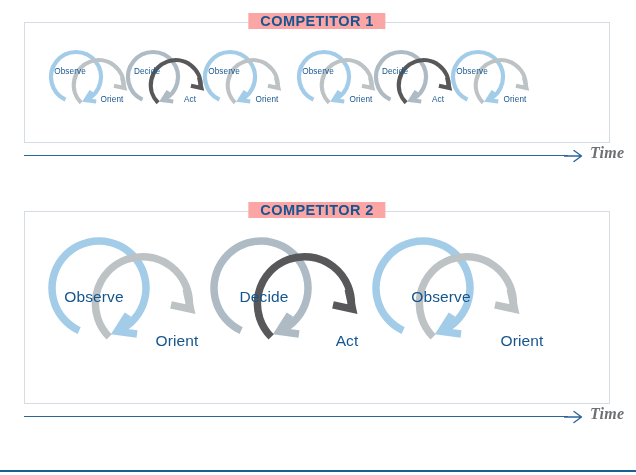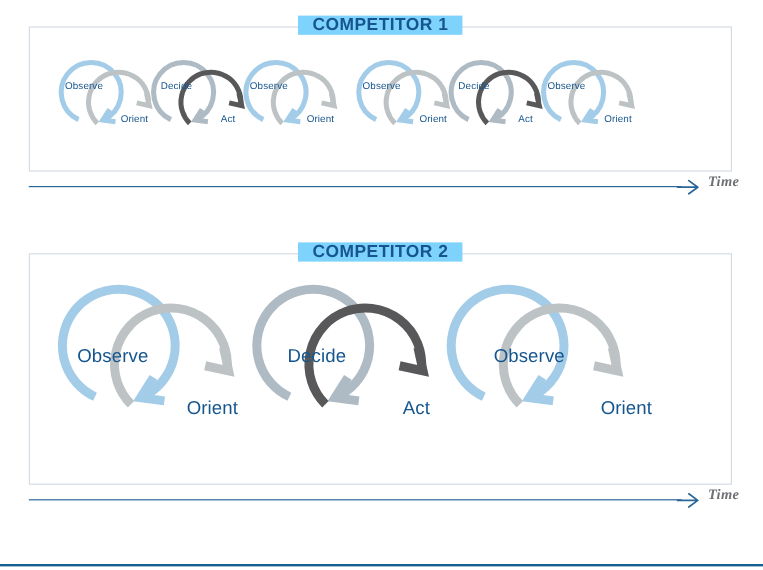--- a/index.html
+++ b/index.html
@@ -10,21 +10,21 @@
   }
   .stage{position:absolute;left:0;top:0;width:636px;height:475px;}
 
   
   .panel{position:absolute;border:1px solid #D5DCE3;background:transparent;}
   #panel-1{left:24px;top:22px;width:584px;height:119px;}
   #panel-2{left:24px;top:211px;width:584px;height:191px;}
 
   .panel-title{
     position:absolute;top:-10px;left:50%;transform:translateX(-50%);
-    background:#7dd3fc;padding:0 12px;white-space:nowrap;
+    background:#fca5a5;padding:0 12px;white-space:nowrap;
     color:#16558F;font-weight:bold;letter-spacing:.4px;
   }
   #panel-1 .panel-title{font-size:14.5px;}
   #panel-2 .panel-title{font-size:14.5px;}
 
   
   .arcs{position:absolute;left:0;top:0;overflow:visible;}
   #arcs-1{left:24px;top:22px;width:584px;height:119px;}
   #arcs-2{left:24px;top:211px;width:584px;height:191px;}
 
@@ -41,21 +41,21 @@
   #time-1{left:24px;top:146px;width:584px;}
   #time-2{left:24px;top:407px;width:584px;}
   .timeaxis .tline{
     position:absolute;left:0;top:9px;height:0;width:544px;
     border-top:1.2px solid #2B6699;
   }
   .timeaxis .thead{position:absolute;left:540px;top:3px;}
   .timeaxis .tlabel{
     position:absolute;left:566px;top:-2px;
     font-family:"Liberation Serif","DejaVu Serif",serif;
-    font-style:italic;font-weight:bold;font-size:12px;color:#6E7073;
+    font-style:italic;font-weight:bold;font-size:16px;color:#6E7073;
     letter-spacing:.3px;
   }
 
   
   #bottom-rule{
     position:absolute;left:0;top:470px;width:636px;height:0;
     border-top:2px solid #156193;
   }
 </style>
 </head>

